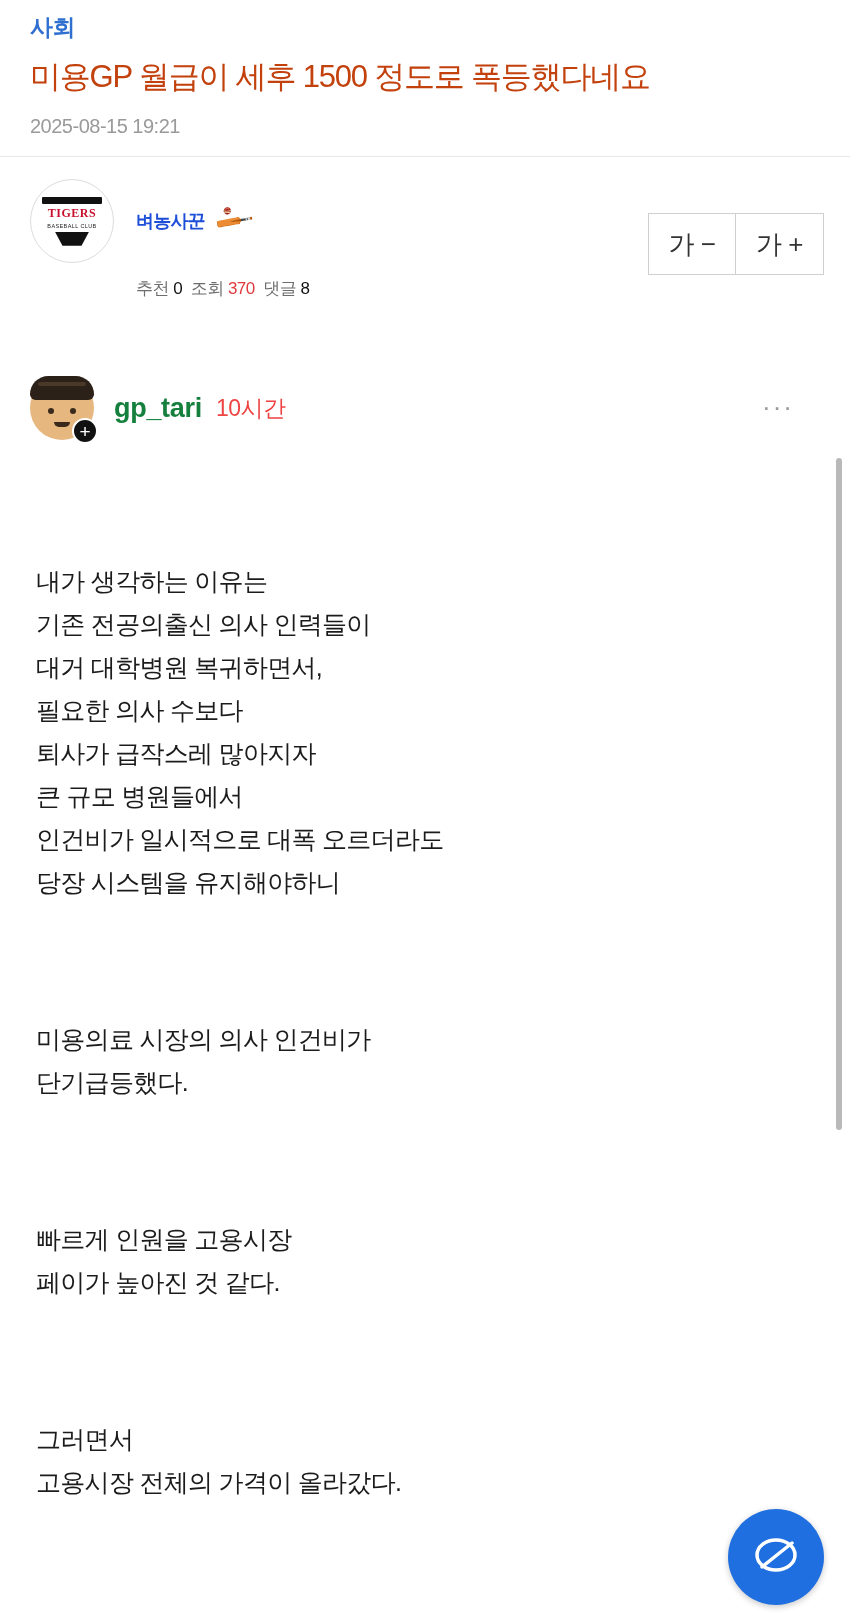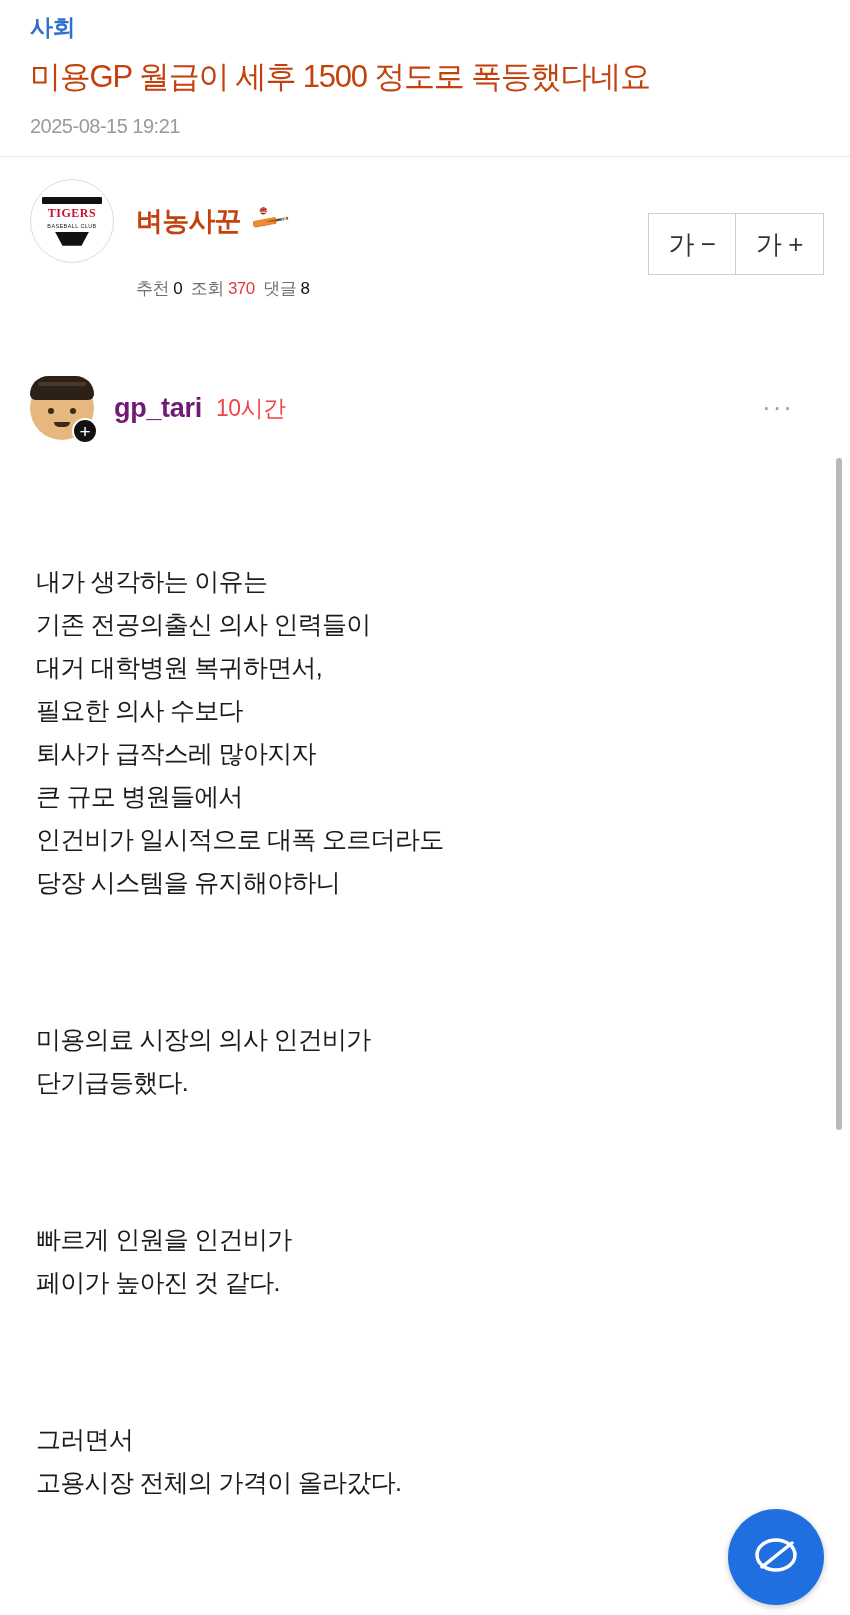--- a/index.html
+++ b/index.html
@@ -89,23 +89,23 @@
     letter-spacing: 0.4px;
     margin-top: 2px;
   }
   .tigers-plate {
     width: 34px; height: 14px;
     background: #111;
     margin-top: 3px;
     clip-path: polygon(0 0, 100% 0, 78% 100%, 22% 100%);
   }
   .author-name {
-    font-size: 27px;
+    font-size: 18px;
     font-weight: bold;
-    color: #c2410c;
+    color: #1d4ed8;
     letter-spacing: -0.8px;
     margin-left: 22px;
   }
   .bat-icon {
     margin-left: 12px;
     font-size: 26px;
     transform: rotate(35deg);
     display: inline-block;
   }
   .meta-row {
@@ -195,21 +195,21 @@
     background: #111;
     color: #fff;
     font-size: 19px;
     line-height: 24px;
     text-align: center;
     border: 2px solid #fff;
   }
   .c-name {
     font-size: 27px;
     font-weight: bold;
-    color: #701a75;
+    color: #15803d;
     margin-left: 20px;
     letter-spacing: -0.3px;
   }
   .c-time {
     font-size: 23px;
     color: #ef4444;
     margin-left: 14px;
     letter-spacing: -0.5px;
   }
   .c-more {
@@ -314,21 +314,21 @@
       <p>내가 생각하는 이유는
 기존 전공의출신 의사 인력들이
 대거 대학병원 복귀하면서,
 필요한 의사 수보다
 퇴사가 급작스레 많아지자
 큰 규모 병원들에서
 인건비가 일시적으로 대폭 오르더라도
 당장 시스템을 유지해야하니</p>
       <p>미용의료 시장의 의사 인건비가
 단기급등했다.</p>
-      <p>빠르게 인원을 인건비가
+      <p>빠르게 인원을 고용시장
 페이가 높아진 것 같다.</p>
       <p>그러면서
 고용시장 전체의 가격이 올라갔다.</p>
       
       
     </div>
   </div>
 
   <div class="scrollbar"></div>
 

